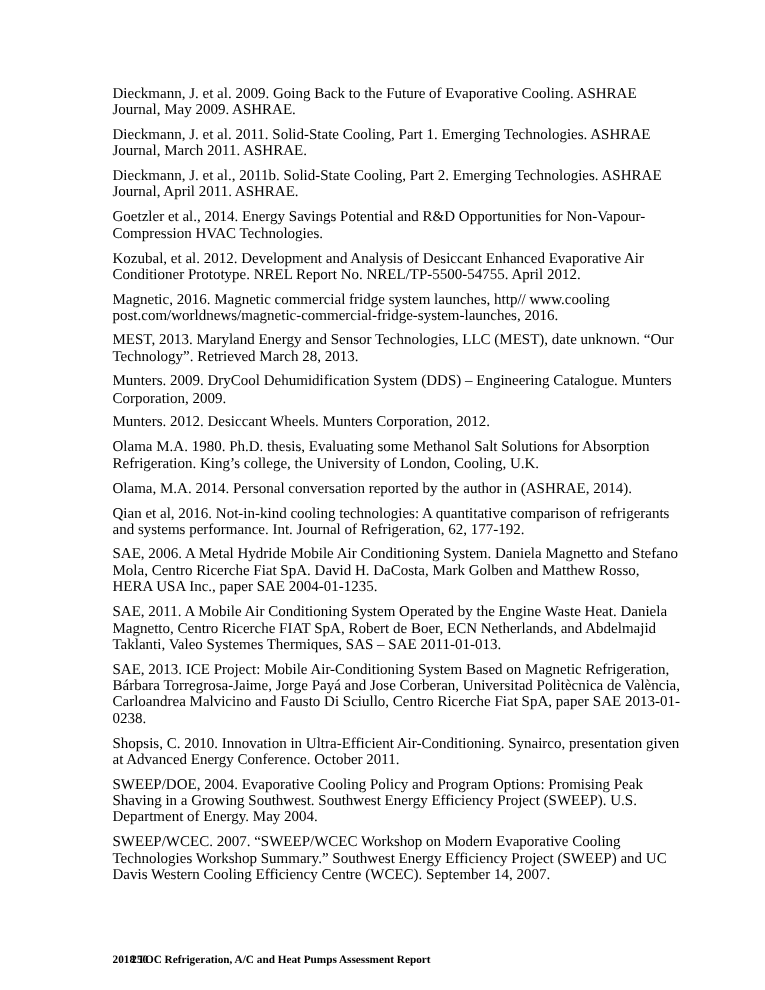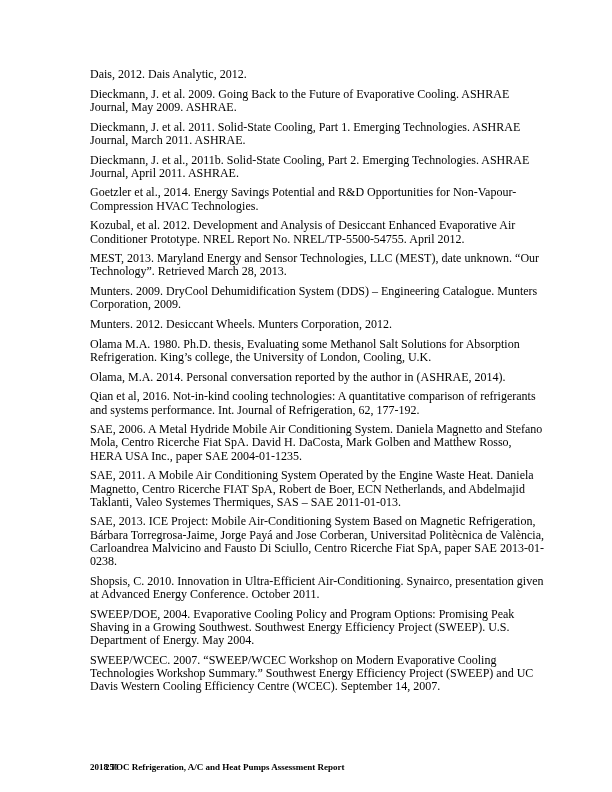--- a/index.html
+++ b/index.html
@@ -46,26 +46,26 @@
   .ftitle {
     display: block;
     text-align: left;
   }
 </style>
 </head>
 <body>
 
 <div class="page">
   <div class="references" id="refs">
-      <p class="ref"><span class="seg">Dais, 2012. Dais Analytic, 2012.</span></p>
       <p class="ref"><span class="seg">Dieckmann, J. et al. 2009. </span><span class="seg it">Going Back to the Future of Evaporative Cooling.</span><span class="seg"> ASHRAE Journal, May 2009. ASHRAE.</span></p>
       <p class="ref"><span class="seg">Dieckmann, J. et al. 2011. </span><span class="seg it">Solid-State Cooling, Part 1. Emerging Technologies.</span><span class="seg"> ASHRAE Journal, March 2011. ASHRAE.</span></p>
       <p class="ref"><span class="seg">Dieckmann, J. et al., 2011b. </span><span class="seg it">Solid-State Cooling, Part 2. Emerging Technologies.</span><span class="seg"> ASHRAE Journal, April 2011. ASHRAE.</span></p>
       <p class="ref"><span class="seg">Goetzler et al., 2014. </span><span class="seg it">Energy Savings Potential and R&amp;D Opportunities for Non-Vapour-Compression HVAC Technologies.</span></p>
       <p class="ref"><span class="seg">Kozubal, et al. 2012. </span><span class="seg it">Development and Analysis of Desiccant Enhanced Evaporative Air Conditioner Prototype.</span><span class="seg"> NREL Report No. NREL/TP-5500-54755. April 2012.</span></p>
+      <p class="ref"><span class="seg">Magnetic, 2016. Magnetic commercial fridge system launches, http// www.cooling post.com/worldnews/magnetic-commercial-fridge-system-launches, 2016.</span></p>
       <p class="ref"><span class="seg">MEST, 2013. Maryland Energy and Sensor Technologies, LLC (MEST), date unknown. “Our Technology”. Retrieved March 28, 2013.</span></p>
       <p class="ref"><span class="seg">Munters. 2009. DryCool Dehumidification System (DDS) – Engineering Catalogue. Munters Corporation, 2009.</span></p>
       <p class="ref"><span class="seg">Munters. 2012. Desiccant Wheels. Munters Corporation, 2012.</span></p>
       <p class="ref"><span class="seg">Olama M.A. 1980. Ph.D. thesis, </span><span class="seg it">Evaluating some Methanol Salt Solutions for Absorption Refrigeration.</span><span class="seg"> King’s college, the University of London, Cooling, U.K.</span></p>
       <p class="ref"><span class="seg">Olama, M.A. 2014. Personal conversation reported by the author in (ASHRAE, 2014).</span></p>
       <p class="ref"><span class="seg">Qian et al, 2016. </span><span class="seg it">Not-in-kind cooling technologies: A quantitative comparison of refrigerants and systems performance</span><span class="seg">. Int. Journal of Refrigeration, 62, 177-192.</span></p>
       <p class="ref"><span class="seg">SAE, 2006. </span><span class="seg it">A Metal Hydride Mobile Air Conditioning System</span><span class="seg">. Daniela Magnetto and Stefano Mola, Centro Ricerche Fiat SpA. David H. DaCosta, Mark Golben and Matthew Rosso, HERA USA Inc., paper SAE 2004-01-1235.</span></p>
       <p class="ref"><span class="seg">SAE, 2011. A Mobile Air Conditioning System Operated by the Engine Waste Heat. Daniela Magnetto, Centro Ricerche FIAT SpA, Robert de Boer, ECN Netherlands, and Abdelmajid Taklanti, Valeo Systemes Thermiques, SAS – SAE 2011-01-013.</span></p>
       <p class="ref"><span class="seg">SAE, 2013. ICE Project: </span><span class="seg it">Mobile Air-Conditioning System Based on Magnetic Refrigeration</span><span class="seg">, Bárbara Torregrosa-Jaime, Jorge Payá and Jose Corberan, Universitad Politècnica de València, Carloandrea Malvicino and Fausto Di Sciullo, Centro Ricerche Fiat SpA, paper SAE 2013-01-0238.</span></p>
       <p class="ref"><span class="seg">Shopsis, C. 2010. </span><span class="seg it">Innovation in Ultra-Efficient Air-Conditioning. Synairco</span><span class="seg">, presentation given at Advanced Energy Conference. October 2011.</span></p>

